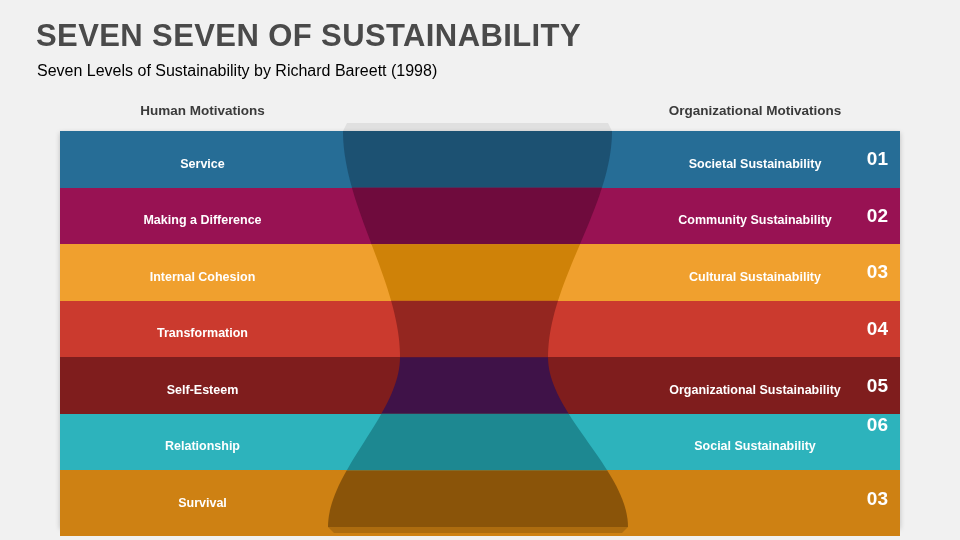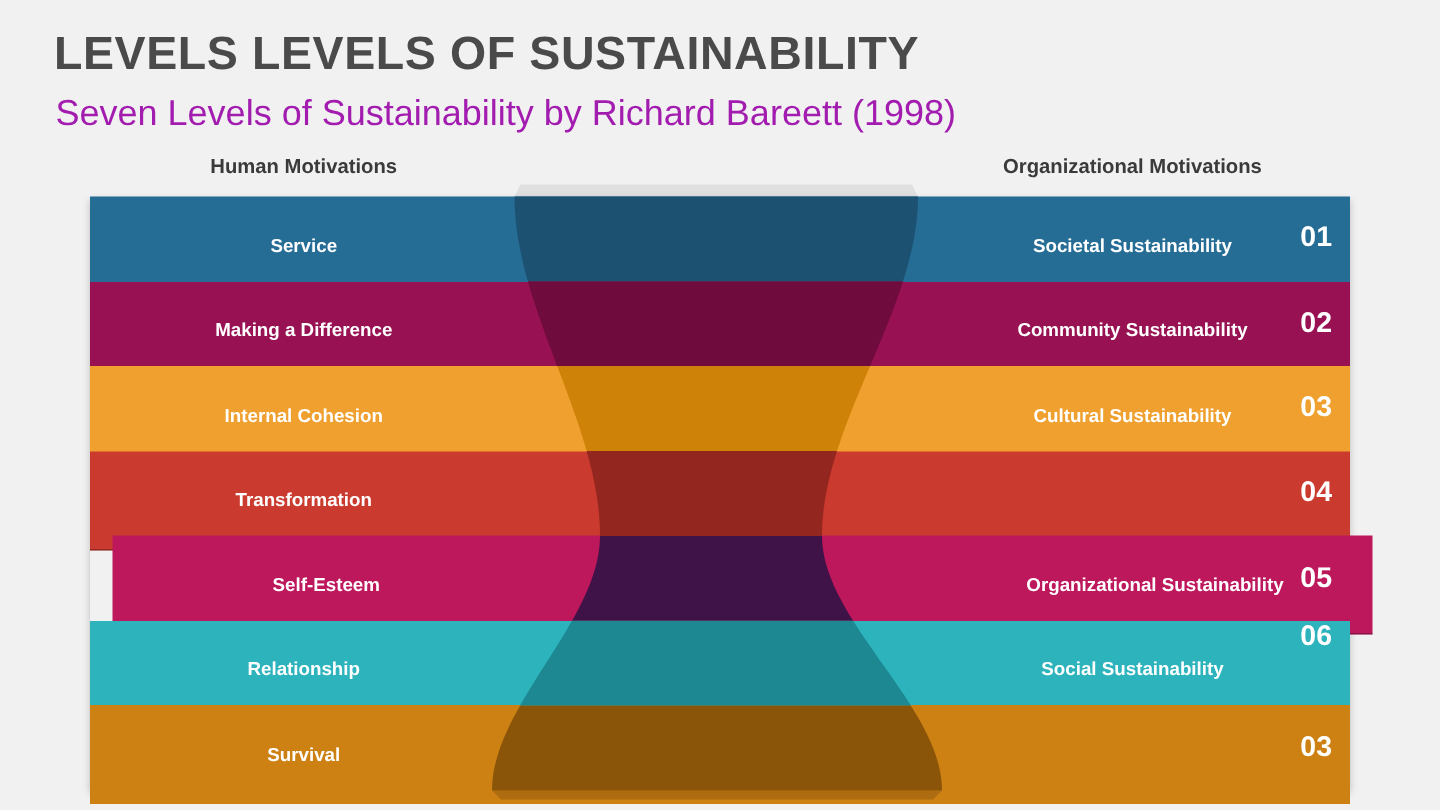--- a/index.html
+++ b/index.html
@@ -23,23 +23,23 @@
     font-size: 31px;
     font-weight: bold;
     letter-spacing: 0.4px;
     color: #4a4a4a;
     white-space: nowrap;
   }
   #slide-subtitle {
     position: absolute;
     left: 37px;
     top: 62px;
-    font-size: 24px;
+    font-size: 16px;
     font-weight: normal;
-    color: #a21caf;
+    color: #000000;
     white-space: nowrap;
   }
 
   
   .col-header {
     position: absolute;
     top: 103px;
     font-size: 13.5px;
     font-weight: bold;
     color: #3a3a3a;
@@ -125,21 +125,21 @@
     top: 0;
     width: 840px;
     height: 396px;
     box-shadow: 0 2px 5px rgba(0,0,0,0.22);
     z-index: 0;
   }
 </style>
 </head>
 <body>
 
-<div id="slide-title">LEVELS LEVELS OF SUSTAINABILITY</div>
+<div id="slide-title">SEVEN SEVEN OF SUSTAINABILITY</div>
 <div id="slide-subtitle">Seven Levels of Sustainability by Richard Bareett (1998)</div>
 
 <div class="col-header" id="header-human">Human Motivations</div>
 <div class="col-header" id="header-org">Organizational Motivations</div>
 
 <div id="diagram-panel">
   <div id="panel-shadow"></div>
   <div id="bands">
       <div class="band-row" style="top: 0px; background: rgb(38, 109, 150);">
         <div class="band-label label-left">Service</div>
@@ -149,21 +149,21 @@
         <div class="band-label label-left">Making a Difference</div>
         <div class="band-label label-right">Community Sustainability</div>
       </div>
       <div class="band-row" style="top: 113.143px; background: rgb(240, 160, 46);">
         <div class="band-label label-left">Internal Cohesion</div>
         <div class="band-label label-right">Cultural Sustainability</div>
       </div>
       <div class="band-row" style="top: 169.714px; background: rgb(203, 58, 46); text-decoration: underline;">
         <div class="band-label label-left">Transformation</div>
       </div>
-      <div class="band-row" style="top: 226.286px; background: #be185d; margin-left: 15px;">
+      <div class="band-row" style="top: 226.286px; background: #7f1d1d;">
         <div class="band-label label-left">Self-Esteem</div>
         <div class="band-label label-right">Organizational Sustainability</div>
       </div>
       <div class="band-row" style="top: 282.857px; background: rgb(45, 179, 188);">
         <div class="band-label label-left">Relationship</div>
         <div class="band-label label-right">Social Sustainability</div>
       </div>
       <div class="band-row" style="top: 339.429px; background: rgb(206, 129, 19);">
         <div class="band-label label-left">Survival</div>
       </div>

